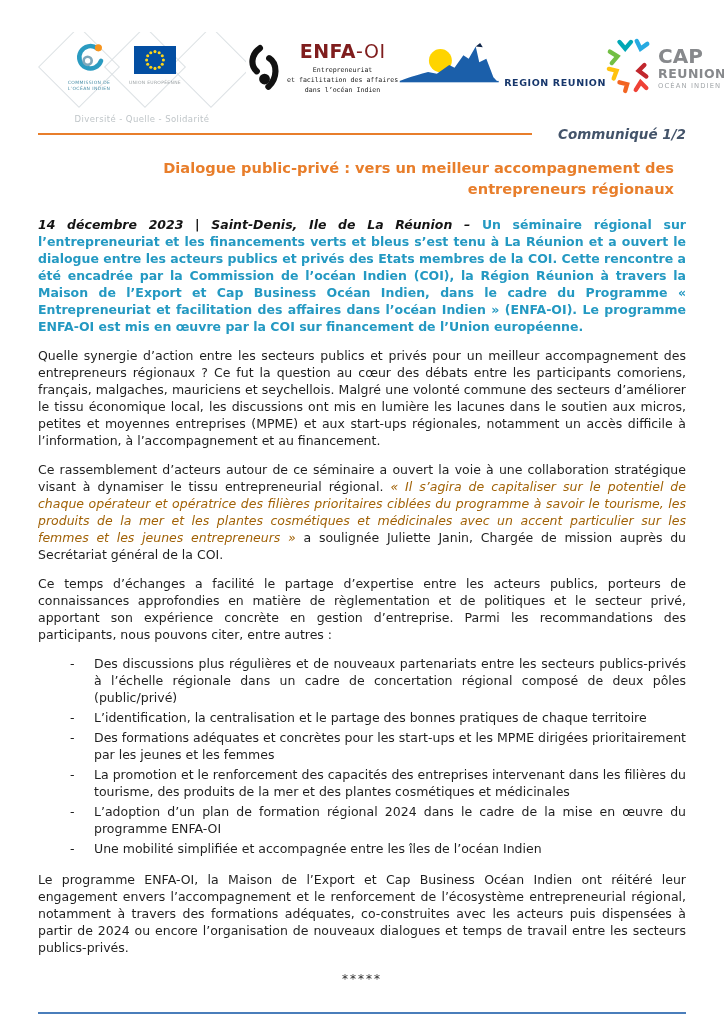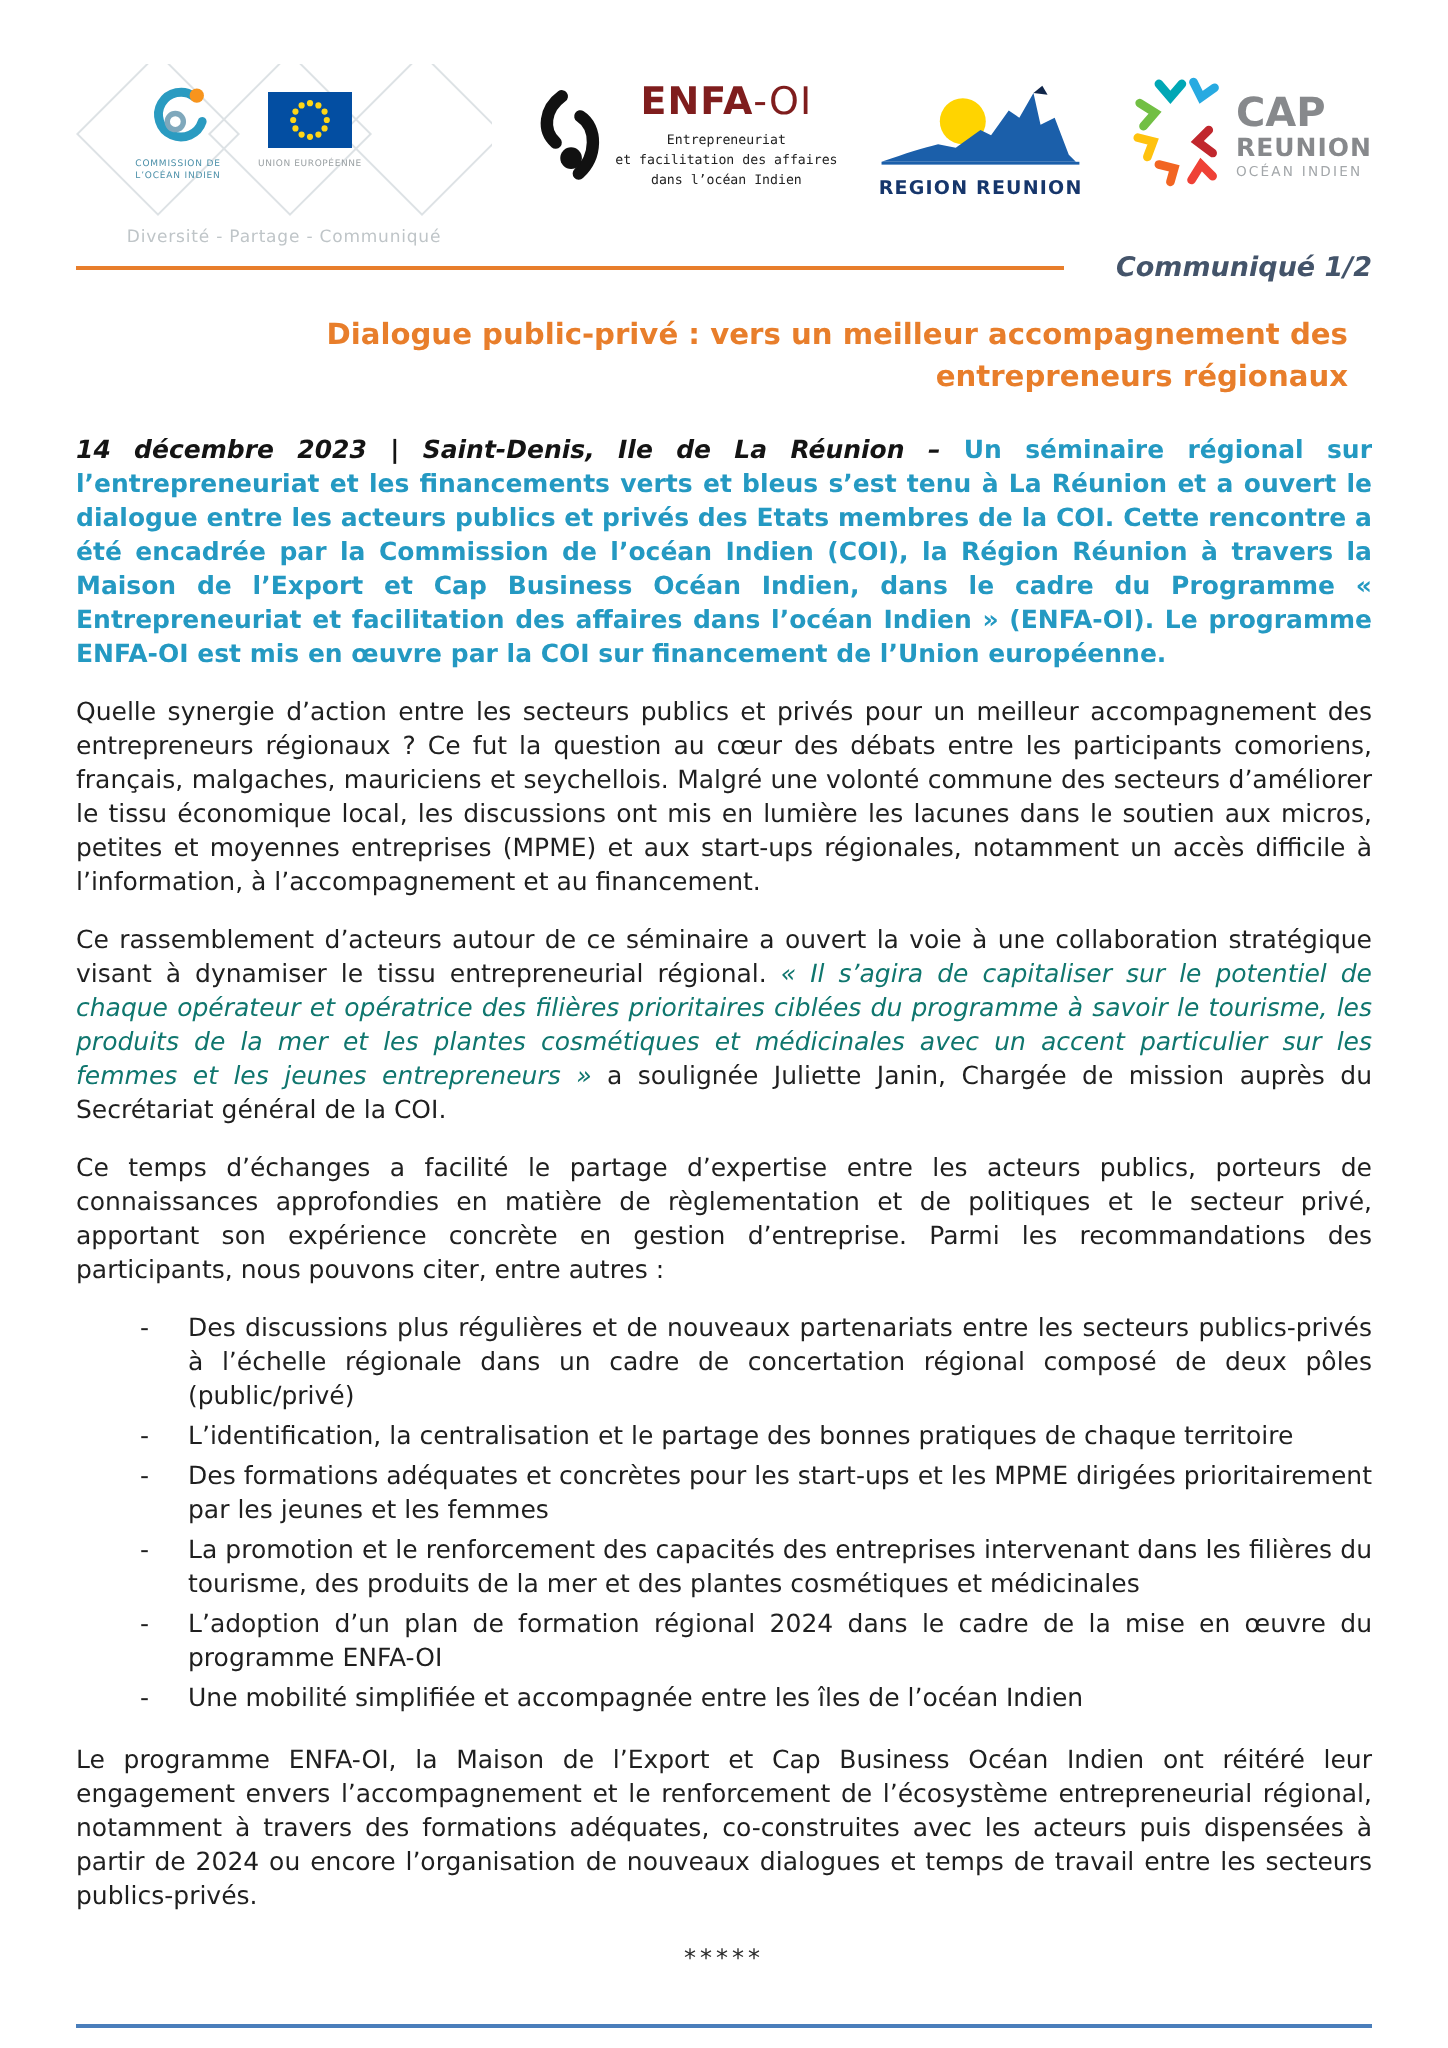--- a/index.html
+++ b/index.html
@@ -28,21 +28,21 @@
              font-size: 8.5px; color: #bfc5c8; letter-spacing: .4px; }
 
   .enfa-block { display: flex; gap: 7px; margin-top: 8px; flex: none; }
   .enfa-text { text-align: center; }
   .enfa-title { font-size: 19px; letter-spacing: .5px; color: #7f1d1d; white-space: nowrap; }
   .enfa-strong { font-weight: 800; }
   .enfa-light { font-weight: 400; }
   .enfa-sub { font-family: "DejaVu Sans Mono", "Liberation Mono", monospace;
               font-size: 6.6px; color: #222; line-height: 1.55; margin-top: 3px; }
 
-  .region-block { display: flex; flex-direction: column; align-items: flex-start;
+  .region-block { display: flex; flex-direction: row; align-items: flex-end;
                   margin-top: 10px; flex: none; }
   .region-caption { font-size: 9.5px; font-weight: bold; color: #16366B;
                     letter-spacing: .6px; white-space: nowrap; margin-top: 1px; }
 
   .cap-block { display: flex; gap: 4px; margin-top: 4px; flex: none; align-items: center; }
   .cap-text { margin-top: 8px; }
   .cap-l1 { font-size: 20px; font-weight: bold; color: #87898C; line-height: 1; }
   .cap-l2 { font-size: 12.5px; font-weight: bold; color: #87898C; letter-spacing: .5px; line-height: 1.2; }
   .cap-l3 { font-size: 6.8px; color: #A3A7AA; letter-spacing: 1.1px; line-height: 1.5; }
 
@@ -54,21 +54,21 @@
 
   
   .main { padding: 0 38px; }
   .title { margin: 16px 12px 0 12px; text-align: right; color: #E87E2B;
            font-weight: bold; font-size: 14.6px; line-height: 1.42; }
   .lead { margin-top: 17px; font-weight: bold; font-size: 12.5px; line-height: 1.36;
           text-align: justify; }
   .lead-date { color: #141414; font-style: italic; }
   .lead-body { color: #2499C2; }
   .para { margin-top: 12px; font-size: 12.5px; line-height: 1.36; text-align: justify; color: #1f1f1f; }
-  .quote { color: #0f766e; font-style: italic; }
+  .quote { color: #a16207; font-style: italic; }
   .recs { list-style: none; margin-top: 12px; padding-left: 30px; }
   .rec { position: relative; padding-left: 26px; font-size: 12.5px; line-height: 1.36;
          text-align: justify; margin-bottom: 3px; }
   .rec::before { content: "-"; position: absolute; left: 2px; top: 0; }
   .closing { margin-top: 14px; }
   .stars { margin-top: 16px; text-align: center; font-size: 12px; letter-spacing: 2px; color: #2b2b2b; }
 
   
   .blue-rule { margin: 26px 38px 0 38px; border: none; border-top: 2px solid #4A7EBB; }
   .footer { padding: 12px 38px 0 38px; font-size: 12.5px; color: #595959; line-height: 1.55; }
@@ -111,21 +111,21 @@
               <circle cx="12" cy="15.2" r="1.1"></circle>
             <circle cx="9.8" cy="13" r="1.1"></circle>
               <circle cx="9" cy="10" r="1.1"></circle>
             <circle cx="9.8" cy="7" r="1.1"></circle>
               <circle cx="12" cy="4.8" r="1.1"></circle>
           </g>
         </svg>
         <div class="eu-caption">UNION EUROPÉENNE</div>
       </div>
 
-      <div class="tagline">Diversité - Partage - Communiqué</div>
+      <div class="tagline">Diversité - Quelle - Solidarité</div>
     </div>
 
     <div class="enfa-block">
       <svg width="34" height="58" viewBox="0 0 44 64">
         <path d="M18 5 C7 13 5 27 14 35" stroke="#111" stroke-width="8" fill="none" stroke-linecap="round"></path>
         <path d="M30 18 C41 25 41 44 29 55" stroke="#111" stroke-width="8" fill="none" stroke-linecap="round"></path>
         <circle cx="24" cy="45" r="7" fill="#111"></circle>
       </svg>
       <div class="enfa-text">
         <div class="enfa-title"><span class="enfa-strong">ENFA</span><span class="enfa-light">-OI</span></div>

